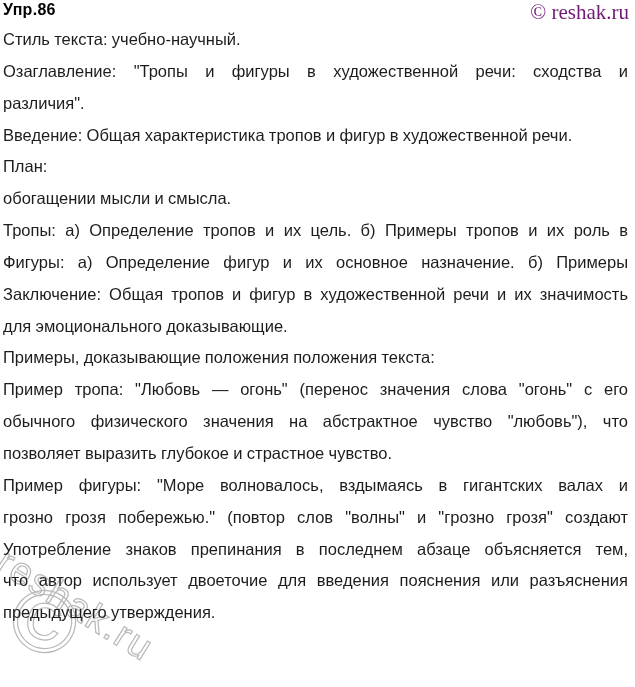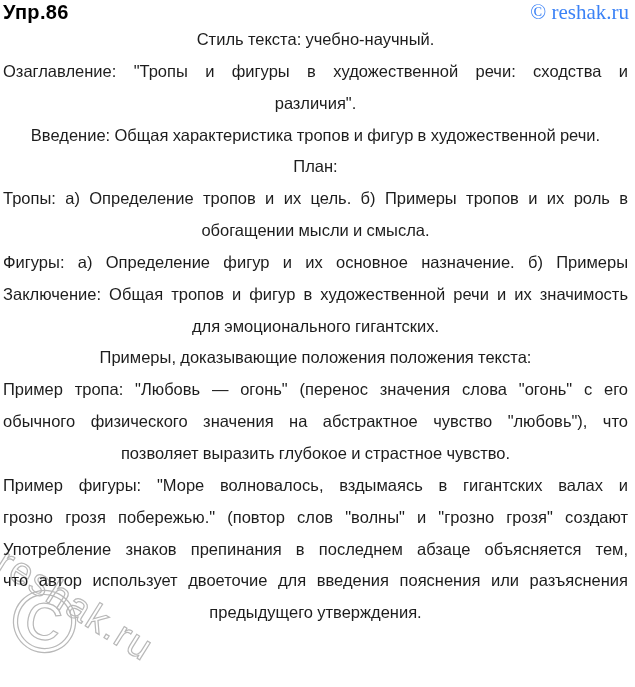--- a/index.html
+++ b/index.html
@@ -20,31 +20,31 @@
   
   .header {
     position: absolute;
     top: 0; left: 0; right: 0;
     height: 28px;
     z-index: 2;
   }
   .ex {
     position: absolute;
     left: 3px; top: 1px;
-    font-size: 20px;
+    font-size: 16px;
     font-weight: bold;
     color: #000000;
     letter-spacing: 0.3px;
   }
   .copy {
     position: absolute;
     right: 6px; top: 0;
     font-family: "Liberation Serif", serif;
     font-size: 21px;
-    color: #3b82f6;
+    color: #701a75;
   }
   
   .watermark { position: absolute; inset: 0; z-index: 0; pointer-events: none; }
   .wm-text {
     position: absolute;
     left: 12px; top: 540px;
     font-size: 38px;
     letter-spacing: 2px;
     transform: rotate(32deg);
     transform-origin: left top;
@@ -68,21 +68,21 @@
     position: absolute;
     left: 3px; right: 7px; top: 24px;
     z-index: 1;
     font-size: 16.5px;
     color: var(--text);
     word-spacing: -0.3px;
   }
   .line {
     height: 31.85px;
     line-height: 31.85px;
-    text-align: center;
+    text-align: left;
     white-space: normal;
   }
   .line.jl {
     text-align: justify;
     text-align-last: justify;
   }
 </style>
 </head>
 <body>
 
@@ -97,25 +97,25 @@
     <span class="wm-text">reshak.ru</span>
     <span class="wm-c">©</span>
   </div>
 
   <div class="body-text" id="body-text">
       <div class="line">Стиль текста: учебно-научный.</div>
       <div class="line jl">Озаглавление: "Тропы и фигуры в художественной речи: сходства и</div>
       <div class="line">различия".</div>
       <div class="line">Введение: Общая характеристика тропов и фигур в художественной речи.</div>
       <div class="line">План:</div>
+      <div class="line">обогащении мысли и смысла.</div>
       <div class="line jl">Тропы: а) Определение тропов и их цель. б) Примеры тропов и их роль в</div>
-      <div class="line">обогащении мысли и смысла.</div>
       <div class="line jl">Фигуры: а) Определение фигур и их основное назначение. б) Примеры</div>
       <div class="line jl">Заключение: Общая тропов и фигур в художественной речи и их значимость</div>
-      <div class="line">для эмоционального гигантских.</div>
+      <div class="line">для эмоционального доказывающие.</div>
       <div class="line">Примеры, доказывающие положения положения текста:</div>
       <div class="line jl">Пример тропа: "Любовь — огонь" (перенос значения слова "огонь" с его</div>
       <div class="line jl">обычного физического значения на абстрактное чувство "любовь"), что</div>
       <div class="line">позволяет выразить глубокое и страстное чувство.</div>
       <div class="line jl">Пример фигуры: "Море волновалось, вздымаясь в гигантских валах и</div>
       <div class="line jl">грозно грозя побережью." (повтор слов "волны" и "грозно грозя" создают</div>
       <div class="line jl">Употребление знаков препинания в последнем абзаце объясняется тем,</div>
       <div class="line jl">что автор использует двоеточие для введения пояснения или разъяснения</div>
       <div class="line">предыдущего утверждения.</div>
     </div>

